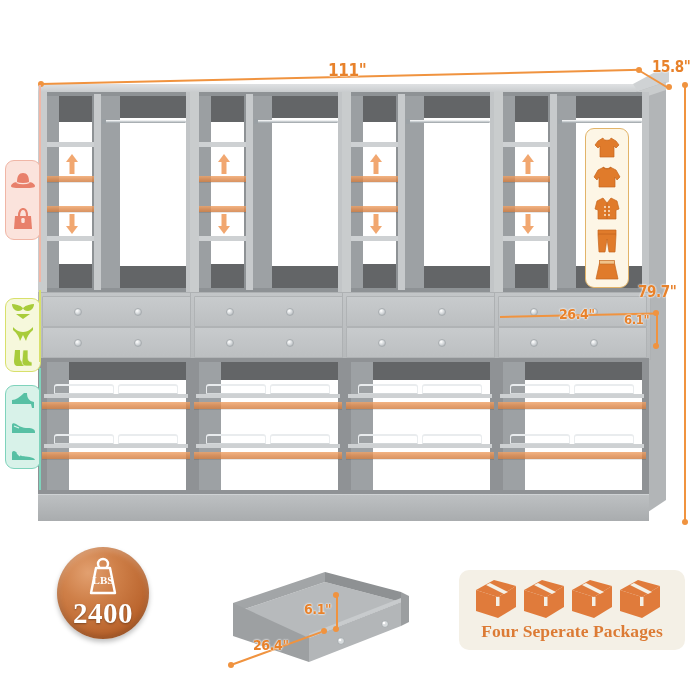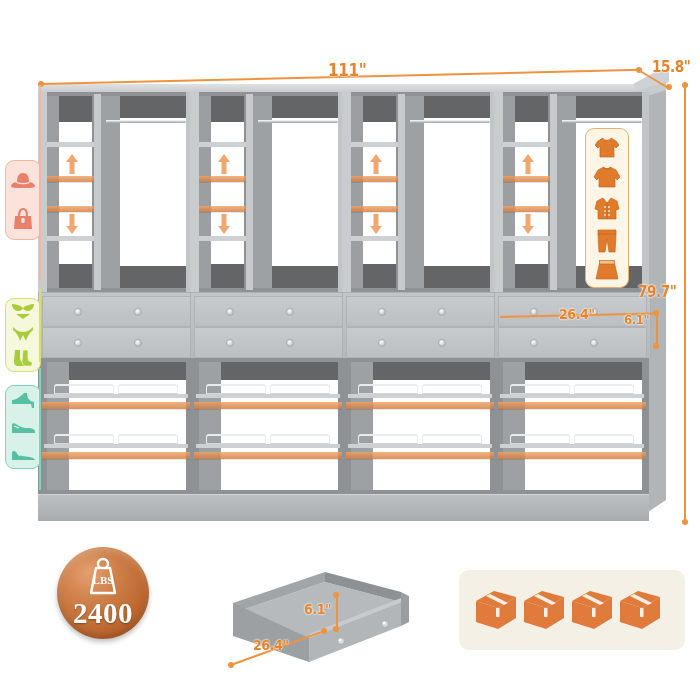--- a/index.html
+++ b/index.html
@@ -512,15 +512,16 @@
         <polygon points="110,7 128,16 132,14 114,5" fill="#F4F0E6"></polygon>
         <rect x="120" y="19" width="3.5" height="9" fill="#F4F0E6"></rect>
 
         <polygon points="148,12 166,2 188,8 170,19"></polygon>
         <polygon points="148,12 170,19 170,40 148,33"></polygon>
         <polygon points="170,19 188,8 188,29 170,40"></polygon>
         <polygon points="158,7 176,16 180,14 162,5" fill="#F4F0E6"></polygon>
         <rect x="168" y="19" width="3.5" height="9" fill="#F4F0E6"></rect>
       </g>
     </svg>
+    <div class="pkglabel">Four Seperate Packages</div>
   </div>
 
 </div>
 
 </body></html>

